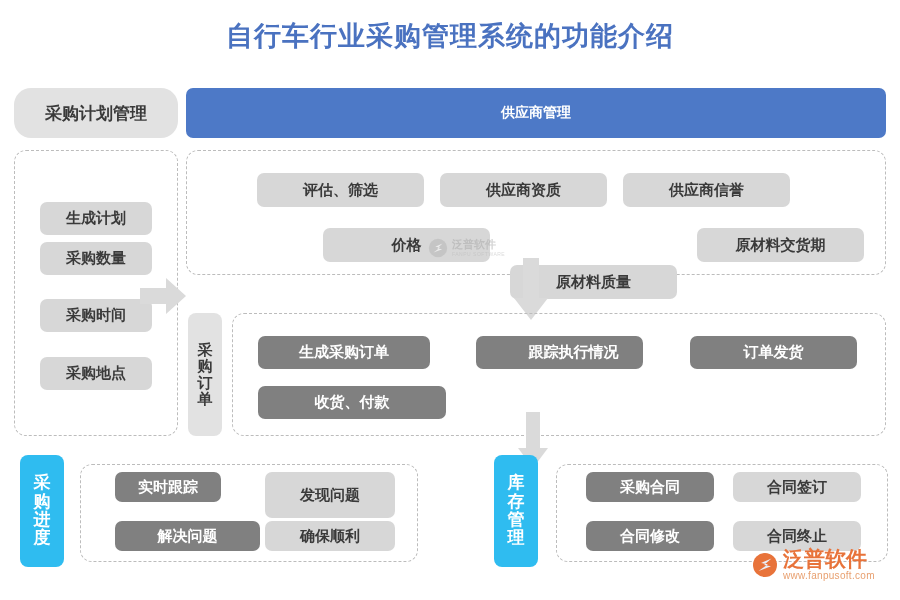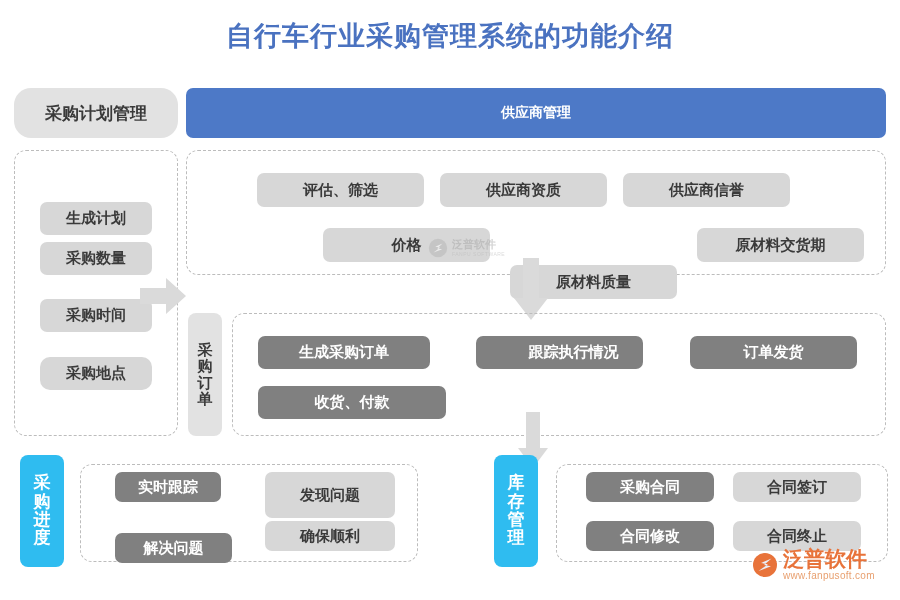--- a/index.html
+++ b/index.html
@@ -110,41 +110,41 @@
     white-space: nowrap;
   }
   .chip-light { background: #d7d7d7; color: #3a3a3a; }
   .chip-dark  { background: #808080; color: #ffffff; }
 
   
   .c-plan { left: 40px; width: 112px; height: 33px; }
   .c-plan-0 { top: 186px; margin-top: 16px; }
   .c-plan-1 { top: 242px; }
   .c-plan-2 { top: 299px; }
-  .c-plan-3 { top: 357px; border-radius: 10px; }
+  .c-plan-3 { top: 357px; }
 
   
   .c-sup-0 { left: 257px; top: 173px; width: 167px; height: 34px; }
   .c-sup-1 { left: 440px; top: 173px; width: 167px; height: 34px; }
   .c-sup-2 { left: 623px; top: 173px; width: 167px; height: 34px; }
   
   .c-sup-3 { left: 323px; top: 228px; width: 167px; height: 34px; }
   .c-sup-4 { left: 510px; top: 228px; width: 167px; height: 34px; margin-top: 37px; }
   .c-sup-5 { left: 697px; top: 228px; width: 167px; height: 34px; }
 
   
   .c-ord-0 { left: 258px; top: 336px; width: 172px; height: 33px; font-family: Liberation Mono, monospace; }
   .c-ord-1 { left: 476px; top: 336px; width: 167px; height: 33px; padding-left: 28px; }
   .c-ord-2 { left: 690px; top: 336px; width: 167px; height: 33px; }
   .c-ord-3 { left: 258px; top: 386px; width: 188px; height: 33px; }
 
   
   .c-prg-0 { left: 115px; top: 472px; width: 106px; height: 30px; }
   .c-prg-1 { left: 265px; top: 472px; width: 130px; height: 46px; }
-  .c-prg-2 { left: 115px; top: 521px; width: 117px; height: 30px; margin-top: 12px; }
+  .c-prg-2 { left: 115px; top: 521px; width: 145px; height: 30px; }
   .c-prg-3 { left: 265px; top: 521px; width: 130px; height: 30px; }
 
   
   .c-inv-0 { left: 586px; top: 472px; width: 128px; height: 30px; }
   .c-inv-1 { left: 733px; top: 472px; width: 128px; height: 30px; }
   .c-inv-2 { left: 586px; top: 521px; width: 128px; height: 30px; }
   .c-inv-3 { left: 733px; top: 521px; width: 128px; height: 30px; }
 
   
   .arrow { position: absolute; }

